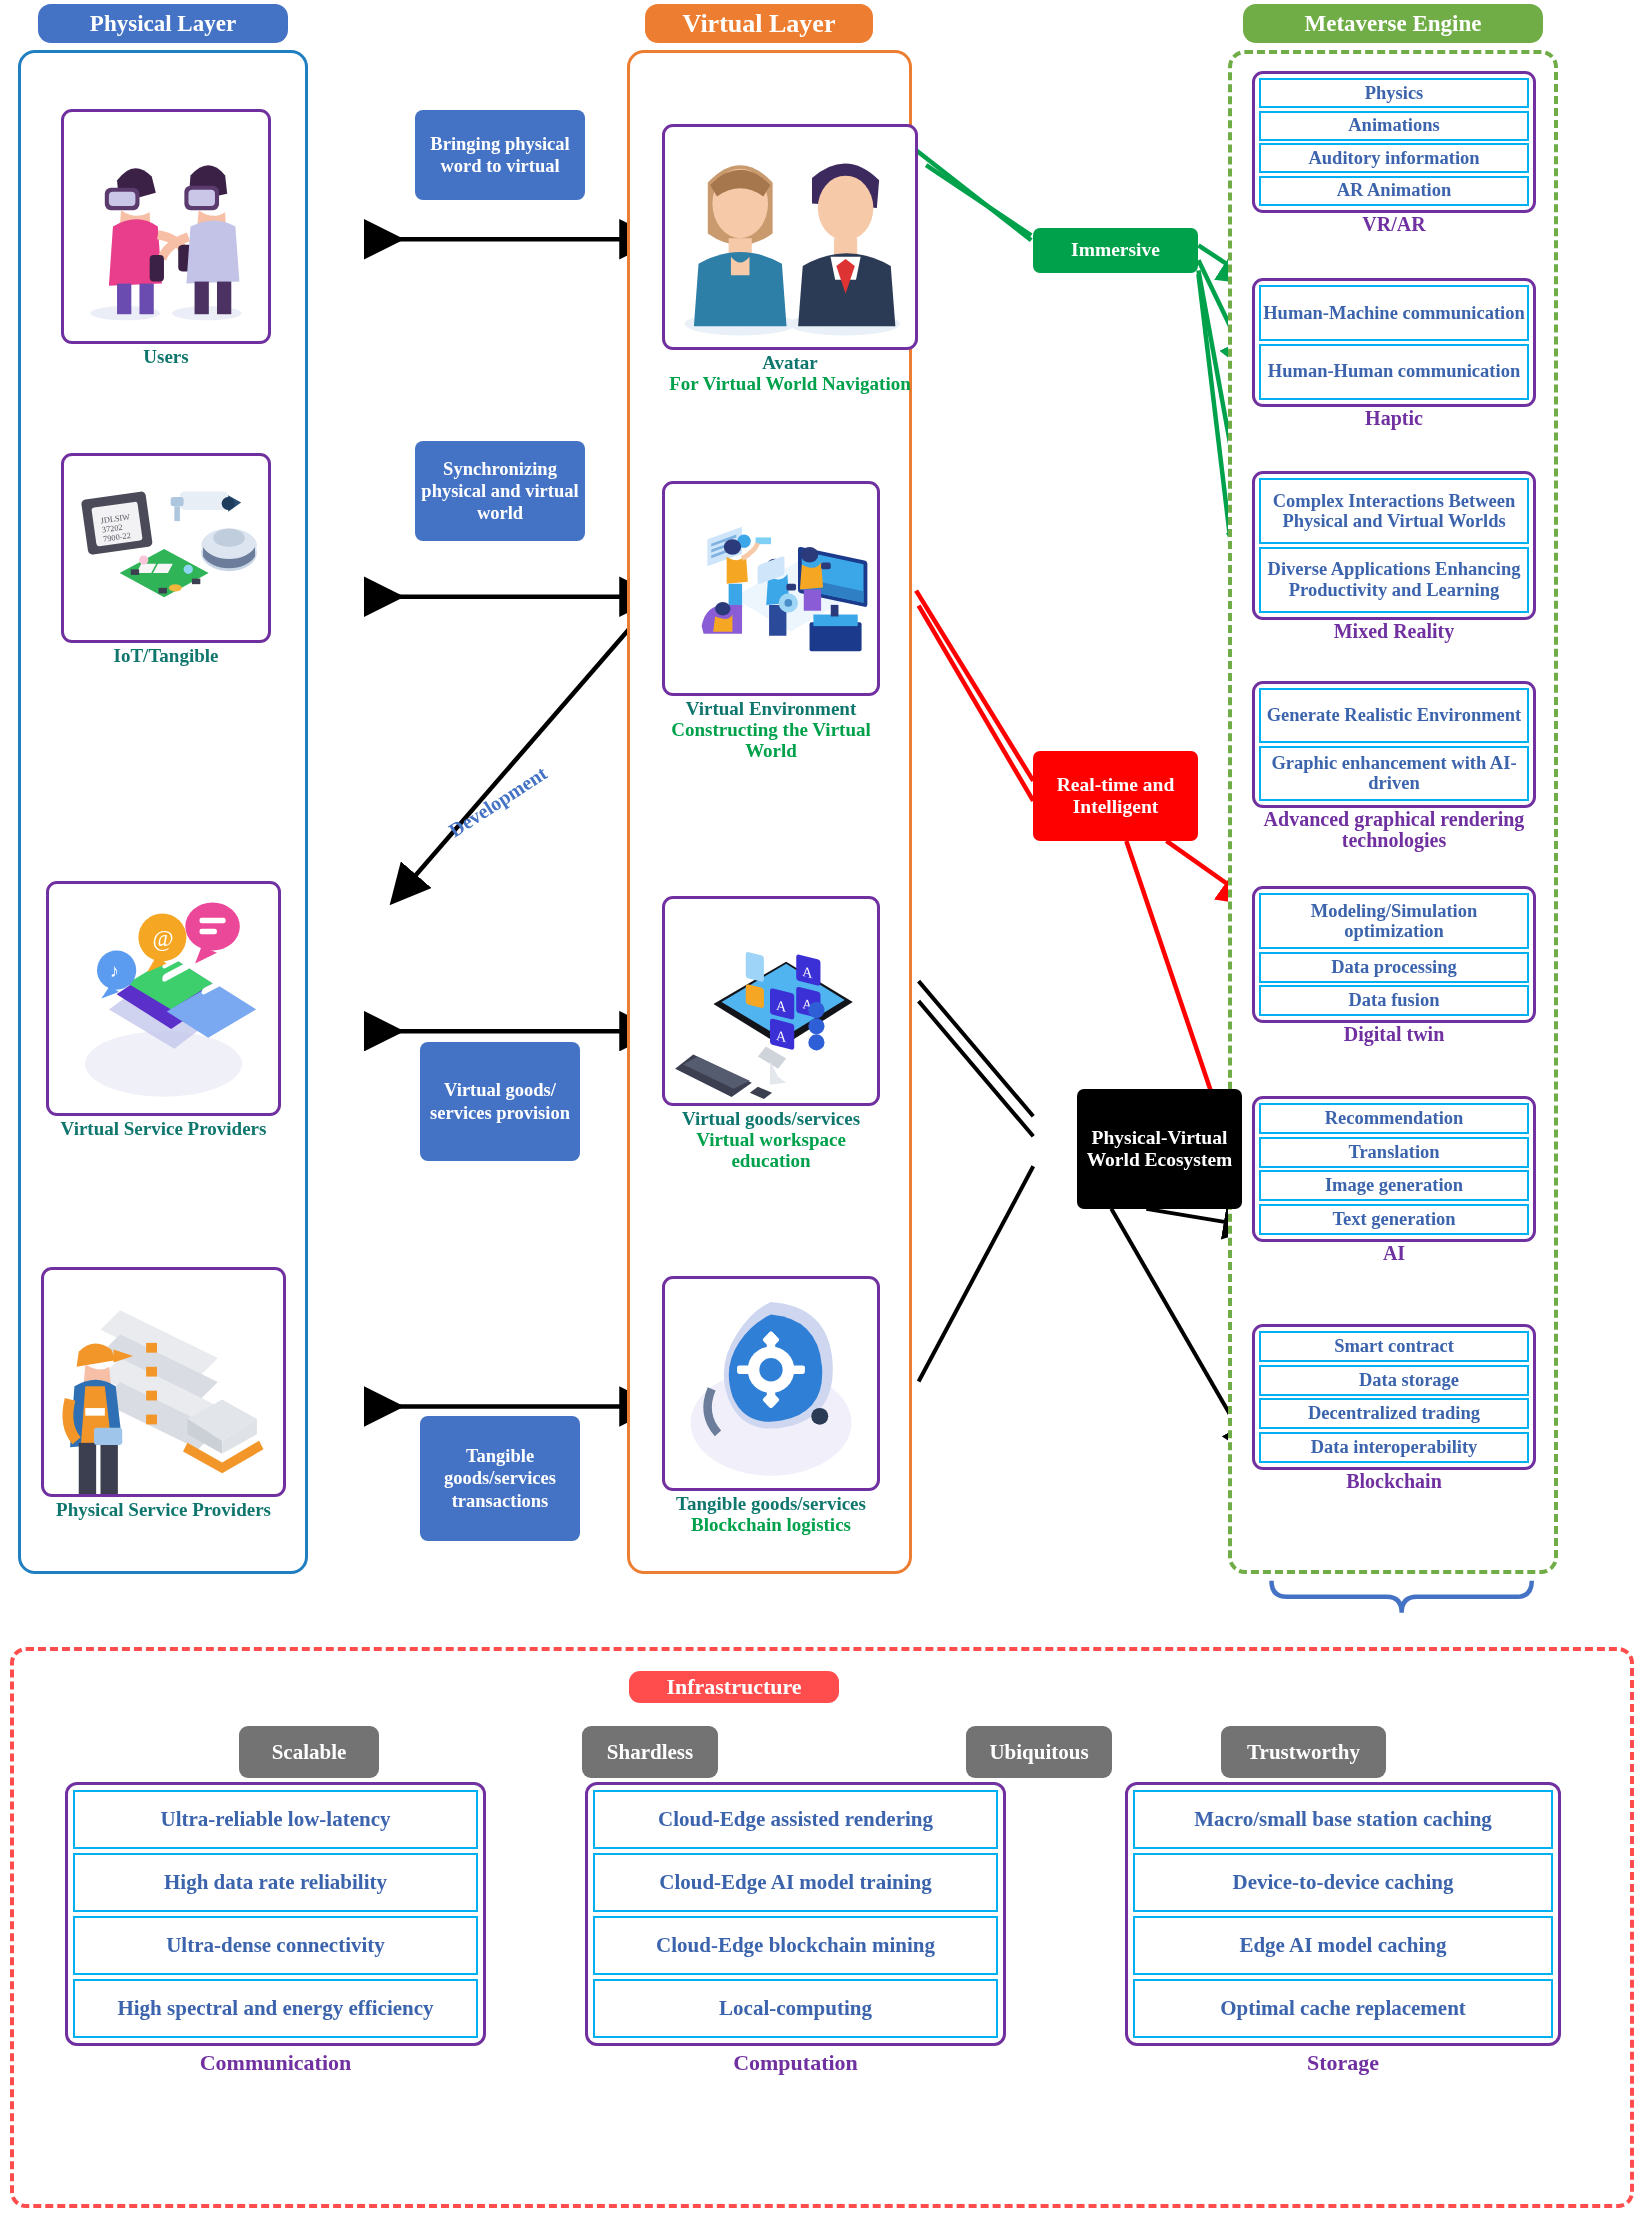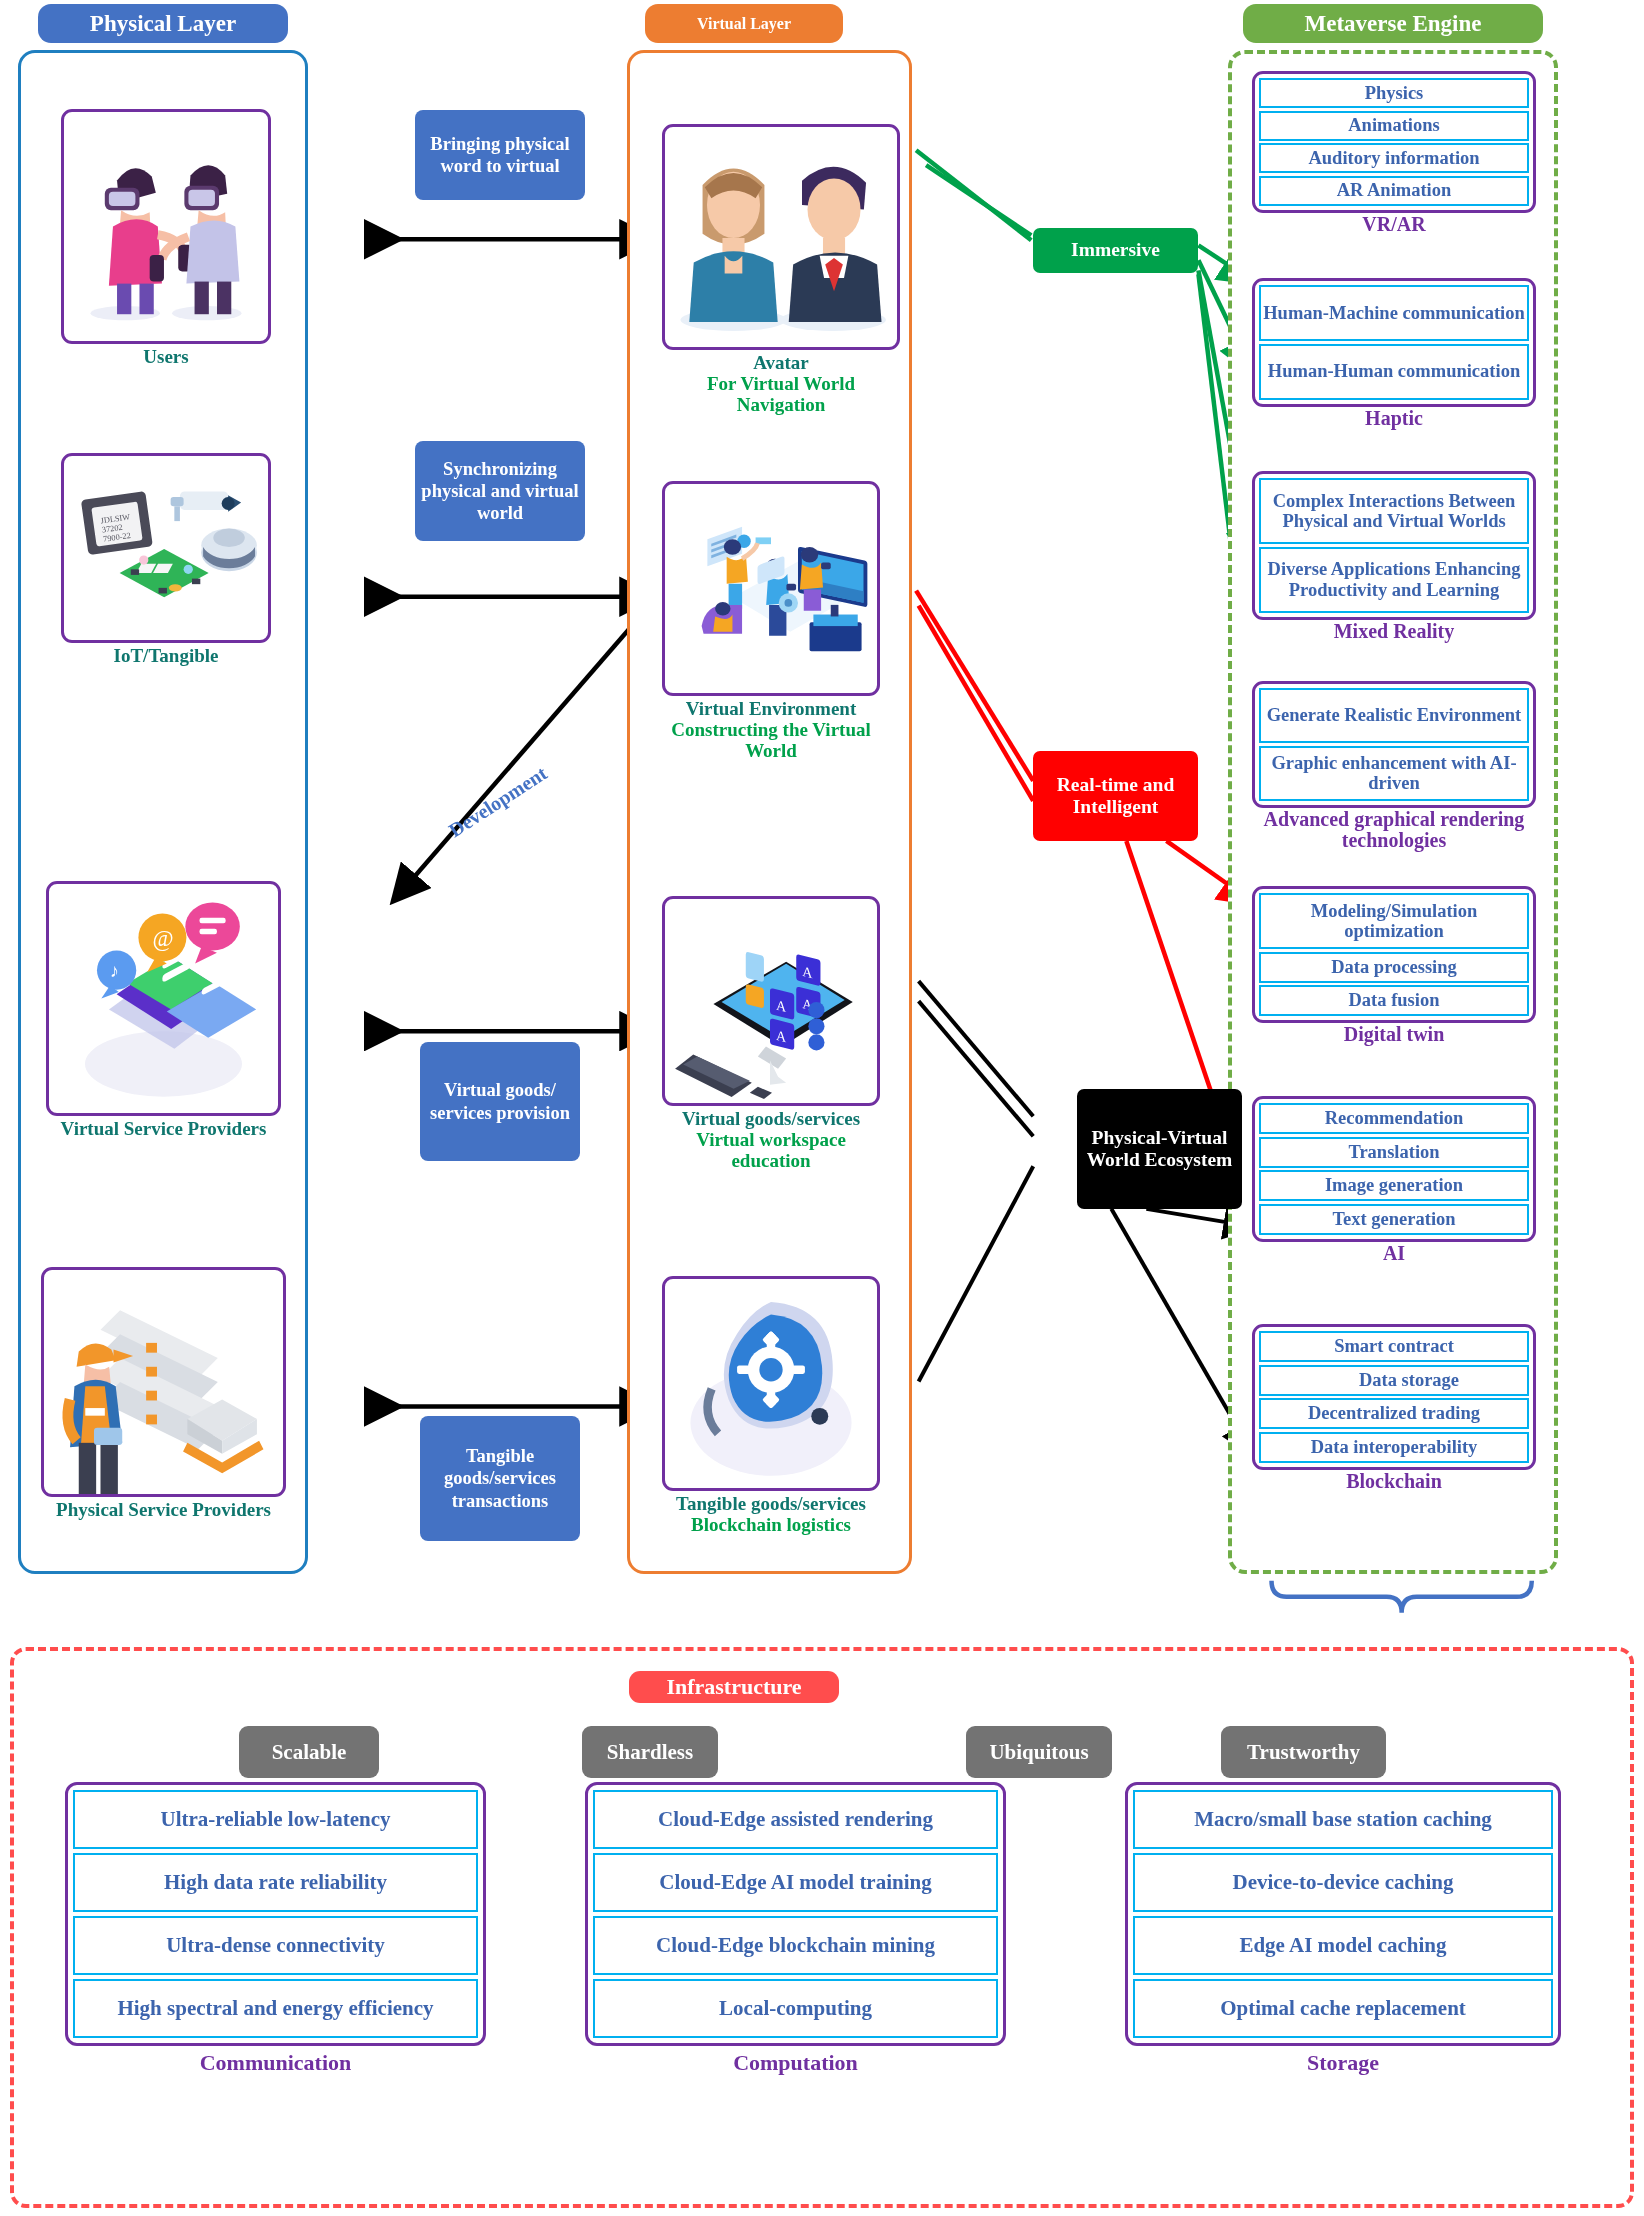--- a/index.html
+++ b/index.html
@@ -15,21 +15,21 @@
   .pill {
     border-radius: 13px;
     color: #fff;
     text-align: center;
     font-weight: bold;
     display: flex; align-items: center; justify-content: center;
     line-height: 1.12;
     position: absolute;
   }
   .pill-physical { background:#4472c4; left:38px;  top:4px;  width:250px;  height:39px; font-size:23px; }
-  .pill-virtual  { background:#ed7d31; left:645px;top:4px;  width:198px;  height:39px; font-size:16px; }
+  .pill-virtual  { background:#ed7d31; left:645px;top:4px;  width:228px;  height:39px; font-size:26px; }
   .pill-engine   { background:#70ad47; left:1243px;top:4px;  width:300px;  height:39px; font-size:23px; }
 
   
   .layer-box {
     position:absolute;
     border-radius: 17px;
     background: #fff;
   }
   .box-physical { left:18px;   top:50px; width:290px;  height:1524px; border:3.5px solid #1f7fc0; }
   .box-virtual  { left:627px; top:50px; width:285px;  height:1524px; border:3.5px solid #ed7d31; }
@@ -395,21 +395,21 @@
         <rect x="34" y="92" width="16" height="52" fill="#3b3f50"></rect>
         <path d="M8 142 l22 0 0 10 -24 0z" fill="#24262e"></path>
         <path d="M30 142 l22 0 0 10 -24 0z" fill="#24262e"></path>
         <rect x="28" y="78" width="26" height="16" rx="3" fill="#9fc6ea"></rect>
       </g>
     </svg>
   </div>
   <div class="item-caption">Physical Service Providers</div>
 </div>
 
-<div class="item" style="left:662px; top:124px; width:238px;font-family:Liberation Serif, serif;">
+<div class="item" style="left:662px; top:124px; width:256px;font-family:Liberation Serif, serif;">
   <div class="item-frame" style="height:226px;">
     <svg class="art" viewBox="0 0 210 190">
       <ellipse cx="62" cy="170" rx="48" ry="10" fill="#e9f0f8"></ellipse>
       <ellipse cx="152" cy="170" rx="48" ry="10" fill="#e9f0f8"></ellipse>
       <path d="M34 48 q28 -30 56 0 l0 44 q-28 20 -56 0z" fill="#c99a6d"></path>
       <ellipse cx="62" cy="66" rx="24" ry="30" fill="#f6c9a8"></ellipse>
       <path d="M36 50 q26 -26 52 0 l-6 10 q-20 -14 -40 0z" fill="#a6764c"></path>
       <path d="M62 96 l0 20" stroke="#f6c9a8" stroke-width="20"></path>
       <path d="M26 118 q36 -20 72 0 l4 54 -80 0z" fill="#2d7fa8"></path>
       <path d="M54 112 q8 10 16 0 l0 16 -16 0z" fill="#f6c9a8"></path>

